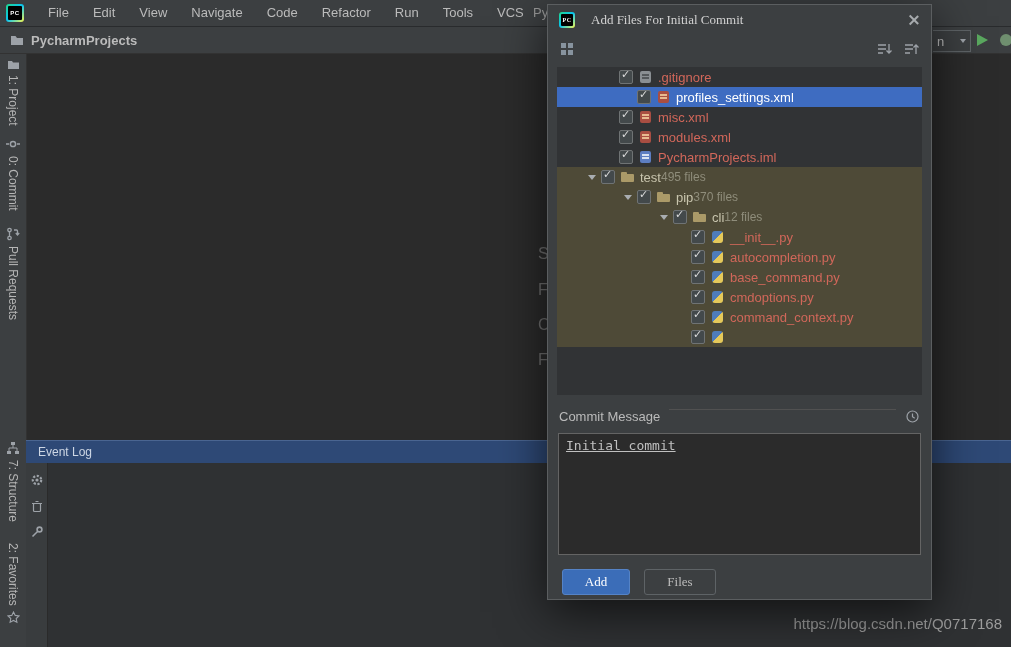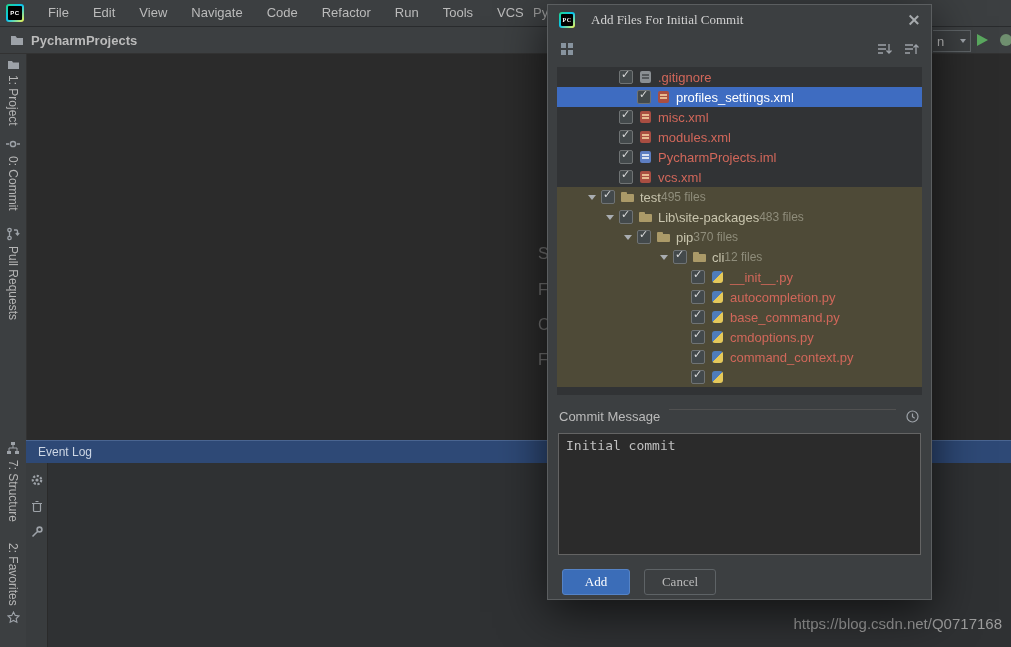--- a/index.html
+++ b/index.html
@@ -92,21 +92,21 @@
   .nm{white-space:nowrap;}
   .nm.red{color:var(--unversioned,#d1675a);}
   .nm.dir{color:#c9c5ae;}
   .row.selected .nm{color:#fff;}
   .cnt{font-size:12px;color:#8f8d7b;white-space:nowrap;}
 
   .cm-row{display:flex;align-items:flex-start;margin:14px 11px 0;height:18px;}
   .cm-label{color:#bbb;}
   .cm-line{flex:1;height:1px;background:#515151;margin:0 9px;}
   .cm-box{margin:6px 10px 0;height:112px;background:#2b2b2b;border:1px solid #646464;color:#c0c0c0;
-          font-family:"DejaVu Sans Mono",monospace;font-size:13px;padding:4px 7px;white-space:pre;overflow:hidden;}
+          font-family:"DejaVu Sans Mono",monospace;font-size:13px;padding:4px 7px;white-space:pre;overflow:hidden;text-decoration:underline;}
   .dlg-footer{display:flex;justify-content:flex-start;gap:14px;margin:14px 14px 0;font-family:Liberation Serif, serif;}
   .btn{height:26px;border-radius:3px;font-size:13px;display:flex;align-items:center;justify-content:center;
        box-sizing:border-box;padding:0 12px;}
   .btn-add{background:var(--accent,#3b6db8);border:1px solid #5583c6;color:#fff;min-width:68px;}
   .btn-cancel{background:#3c3f41;border:1px solid #5e6366;color:#bbb;min-width:72px;}
 </style>
 </head>
 <body>
 
 <div class="screen">
@@ -294,38 +294,26 @@
       <div class="row" style="--i:3">
         <span class="cb checked"></span>
         <span class="ic xml"></span>
         <span class="nm red">modules.xml</span>
       </div>
       <div class="row" style="--i:3">
         <span class="cb checked"></span>
         <span class="ic iml"></span>
         <span class="nm red">PycharmProjects.iml</span>
       </div>
-      <div class="row" style="--i:3">
-        <span class="cb checked"></span>
-        <span class="ic xml"></span>
-        <span class="nm red">vcs.xml</span>
-      </div>
       <div class="row tinted" style="--i:1">
         <span class="chev"></span>
         <span class="cb checked"></span>
         <span class="ic folder"></span>
         <span class="nm dir">test</span>
         <span class="cnt">495 files</span>
-      </div>
-      <div class="row tinted" style="--i:2">
-        <span class="chev"></span>
-        <span class="cb checked"></span>
-        <span class="ic folder"></span>
-        <span class="nm dir">Lib\site-packages</span>
-        <span class="cnt">483 files</span>
       </div>
       <div class="row tinted" style="--i:3">
         <span class="chev"></span>
         <span class="cb checked"></span>
         <span class="ic folder"></span>
         <span class="nm dir">pip</span>
         <span class="cnt">370 files</span>
       </div>
       <div class="row tinted" style="--i:5">
         <span class="chev"></span>
@@ -374,17 +362,17 @@
               <circle cx="7.5" cy="7.5" r="5.5"></circle>
               <path d="M7.5 4.5v3.2l2.2 1.5"></path>
             </g>
           </svg>
       </span>
     </div>
     <div class="cm-box">Initial commit</div>
 
     <div class="dlg-footer">
       <div class="btn btn-add">Add</div>
-      <div class="btn btn-cancel">Cancel</div>
+      <div class="btn btn-cancel">Files</div>
     </div>
   </div>
 
 </div>
 
 </body></html>

